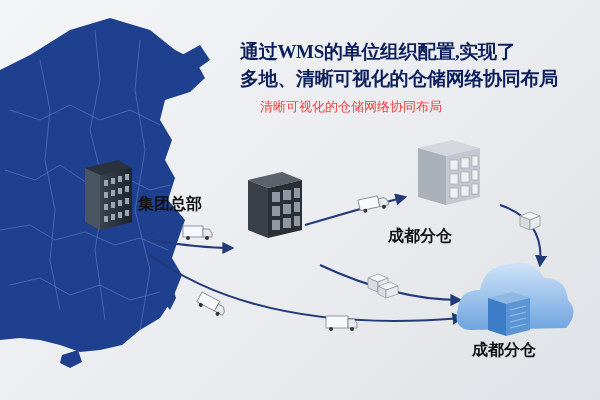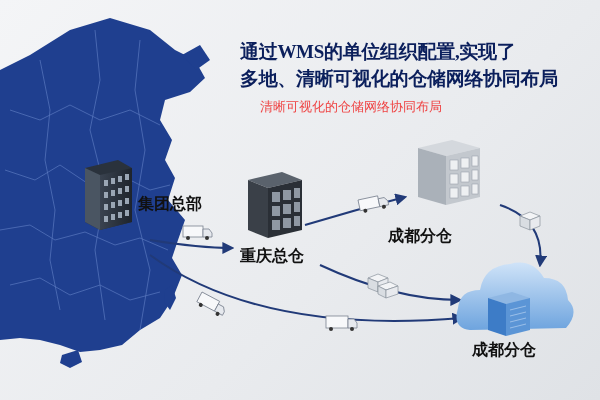--- a/index.html
+++ b/index.html
@@ -171,17 +171,16 @@
   </g>
 </svg>
 
 <div class="headline">
   <div>通过WMS的单位组织配置,实现了</div>
   <div>多地、清晰可视化的仓储网络协同布局</div>
 </div>
 <div class="subtitle">清晰可视化的仓储网络协同布局</div>
 
 <div class="label" style="left:138px;top:194px;">集团总部</div>
-<div class="label" style="left:240px;top:246px;">重庆总仓</div>
 <div class="label" style="left:388px;top:226px;">成都分仓</div>
 <div class="label" style="left:472px;top:340px;">成都分仓</div>
 
 </div>
 
 </body></html>

